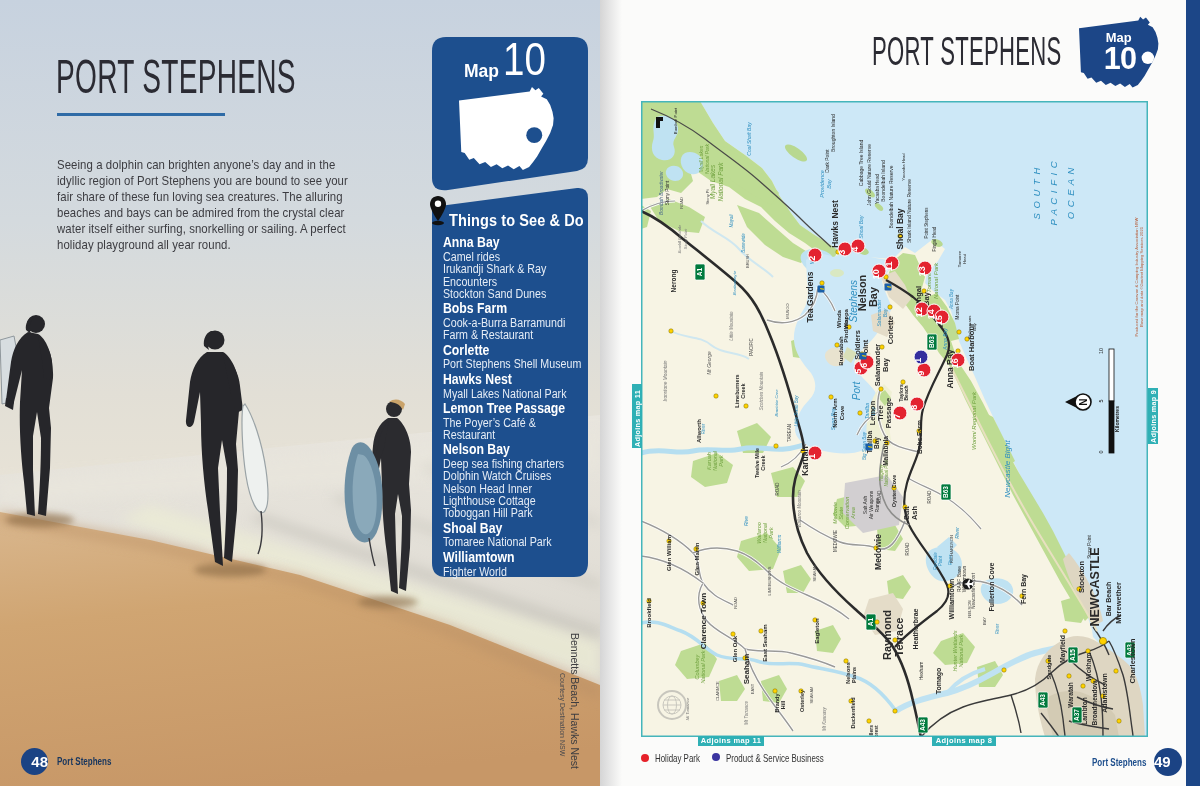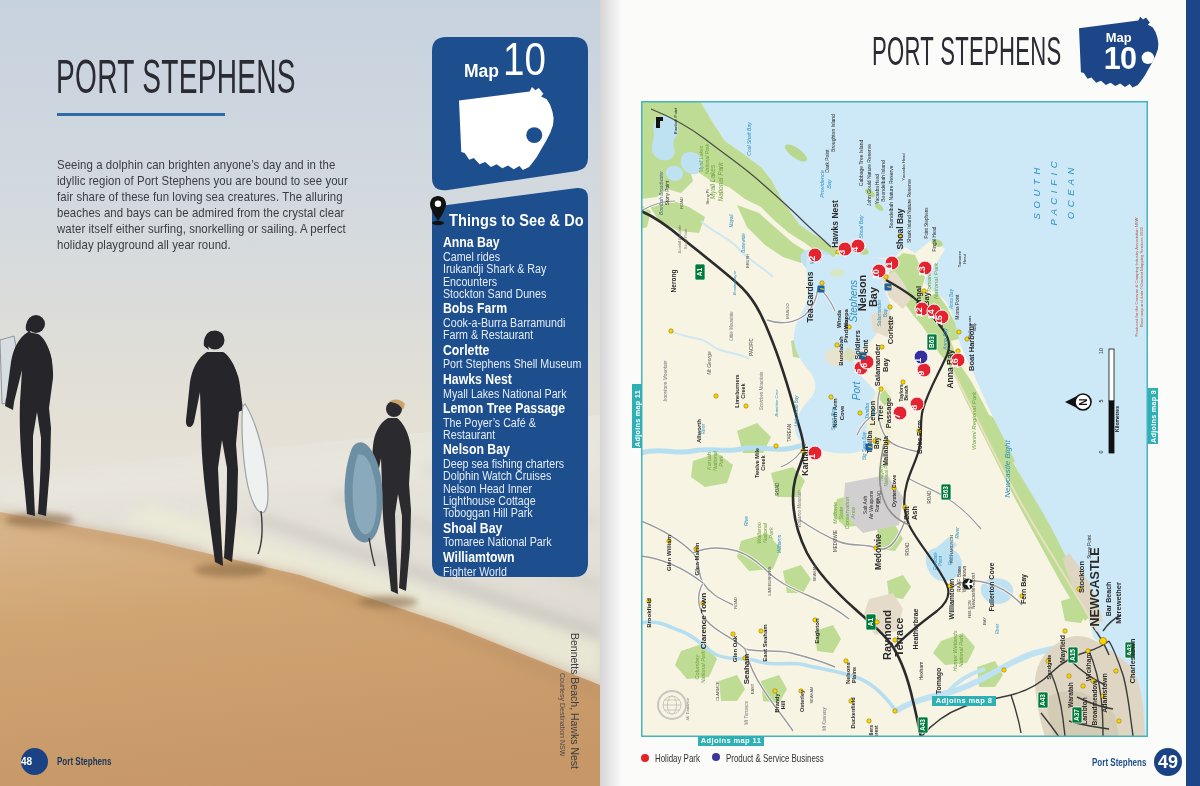--- a/index.html
+++ b/index.html
@@ -133,39 +133,39 @@
       <div style="font-size:13.8px;font-weight:700;margin-top:2.2px;line-height:14.6px">Nelson Bay</div>
       <div style="font-size:12px;line-height:12.1px;margin-top:0.3px;color:#e6edf6">Deep sea fishing charters</div>
       <div style="font-size:12px;line-height:12.1px;margin-top:0.3px;color:#e6edf6">Dolphin Watch Cruises</div>
       <div style="font-size:12px;line-height:12.1px;margin-top:0.3px;color:#e6edf6">Nelson Head Inner<br>Lighthouse Cottage</div>
       <div style="font-size:12px;line-height:12.1px;margin-top:0.3px;color:#e6edf6">Toboggan Hill Park</div>
       <div style="font-size:13.8px;font-weight:700;margin-top:2.2px;line-height:14.6px">Shoal Bay</div>
       <div style="font-size:12px;line-height:12.1px;margin-top:0.3px;color:#e6edf6">Tomaree National Park</div>
       <div style="font-size:13.8px;font-weight:700;margin-top:2.2px;line-height:14.6px">Williamtown</div>
       <div style="font-size:12px;line-height:12.1px;margin-top:0.3px;color:#e6edf6">Fighter World</div>
     </div>
-<div class="abs" style="left:21px;top:748px;width:27px;height:27px;border-radius:50%;background:#1b4384;color:#fff;font-size:10px;font-weight:700;text-align:left;line-height:27px">48</div>
+<div class="abs" style="left:21px;top:748px;width:27px;height:27px;border-radius:50%;background:#1b4384;color:#fff;font-size:15px;font-weight:700;text-align:right;line-height:27px">48</div>
 <div class="abs" style="left:57px;top:755px;font-size:11px;font-weight:700;color:#16355e;transform:scaleX(0.73);transform-origin:0 0;white-space:nowrap">Port Stephens</div>
 
 <div class="abs" style="left:600px;top:0;width:600px;height:786px;background:#fbfbfa"></div>
 <div class="abs" style="left:600px;top:0;width:22px;height:786px;background:linear-gradient(90deg,rgba(100,100,105,0.25),rgba(100,100,105,0))"></div>
 <div class="abs" style="left:1186px;top:0;width:14px;height:786px;background:#1c4687"></div>
 <div class="abs" style="left:872px;top:31px"><span class="cond" style="transform:scaleX(0.553);font-size:40px;line-height:40px;color:#2b2b33;letter-spacing:0.5px">PORT STEPHENS</span></div>
 <svg class="abs" style="left:1079px;top:15px" width="88" height="76" viewBox="0 0 92 76">
 <path d="M0,12 L62,4 L64,0 L67,3 L70,1 L74,6 L72,8.5 L77,11 L80,16 L82,22 L83,28 L82.5,34 L80,41 L76.5,48 L72.5,55 L68.5,62 L65,67 L61.5,71.5 L56,74 L53,70.5 L48,73.5 L43,70 L38,72.5 L33,69 L28,71.5 L23,67 L18,69 L13,63.5 L9,65 L5,59 L2,58 Z" fill="#1c4687"></path>
 <text x="28" y="26" fill="#fff" font-size="13.5" font-weight="700" font-family="Liberation Sans">Map</text>
 <text x="26" y="55" fill="#fff" font-size="32" font-weight="700" font-family="Liberation Sans" style="letter-spacing:-1px">10</text>
 <circle cx="72" cy="43" r="6.5" fill="#fff"></circle>
 </svg>
 <div class="abs" style="left:641px;top:754px;width:8px;height:8px;border-radius:50%;background:#e62129"></div>
 <div class="abs" style="left:655px;top:752px;font-size:11px;color:#323232;transform:scaleX(0.72);transform-origin:0 0;white-space:nowrap">Holiday Park</div>
 <div class="abs" style="left:712px;top:753px;width:8px;height:8px;border-radius:50%;background:#3b35a0"></div>
 <div class="abs" style="left:726px;top:752px;font-size:11px;color:#323232;transform:scaleX(0.72);transform-origin:0 0;white-space:nowrap">Product &amp; Service Business</div>
 <div class="abs" style="left:1092px;top:756px;font-size:11px;font-weight:700;color:#1d4e8c;transform:scaleX(0.73);transform-origin:0 0;white-space:nowrap">Port Stephens</div>
-<div class="abs" style="left:1154px;top:748px;width:28px;height:28px;border-radius:50%;background:#1b4384;color:#fff;font-size:18px;font-weight:700;text-align:center;line-height:28px">49</div>
+<div class="abs" style="left:1154px;top:748px;width:28px;height:28px;border-radius:50%;background:#1b4384;color:#fff;font-size:15px;font-weight:700;text-align:left;line-height:28px">49</div>
 <svg class="abs" style="left:641px;top:101px" width="507" height="636" viewBox="0 0 507 636">
       <rect x="0" y="0" width="507" height="636" fill="#cde8f7"></rect>
       <polygon points="0,0 59,0 72,22 84,40 104,54 121,67 131,80 138,94 150,112 159,124 172,133 185,141 197,149 210,149 219,148 226,156 252,158 264,146 274,152 292,138 304,148 297,160 286,172 284,182 292,190 304,199 310,210 314,224 318,240 324,254 334,276 344,299 355,322 364,344 374,364 384,384 394,404 404,424 412,440 419,454 427,470 434,484 440,498 444,509 448,520 451,529 452,536 456,540 461,547 466,555 471,564 475,576 479,589 483,603 487,619 489,628 491,636 0,636" fill="#f7f4e4"></polygon>
       <polygon points="0,0 59,0 72,22 84,40 104,54 121,67 131,80 138,94 150,112 159,124 172,133 185,141 197,149 193,158 180,154 164,142 148,132 134,120 120,106 104,98 88,86 70,80 50,66 28,58 10,54 0,52" fill="#bedc93"></polygon>
       <polygon points="0,0 52,0 62,16 68,30 56,40 60,54 48,66 52,80 40,92 26,88 16,96 0,98" fill="#bedc93"></polygon>
       <polygon points="8,104 28,98 48,106 64,116 58,132 38,130 18,120" fill="#bedc93"></polygon>
       <polygon points="66,40 88,48 108,62 124,76 138,92 130,104 112,94 94,82 76,66 62,54" fill="#bedc93"></polygon>
       <polygon points="0,104 10,110 6,126 0,128" fill="#bedc93"></polygon>
       <polygon points="96,104 118,112 136,128 152,142 168,152 160,162 142,156 124,144 106,126" fill="#bedc93"></polygon>
       <polygon points="252,160 262,152 274,154 284,176 280,190 290,200 300,214 306,228 312,246 316,258 308,264 298,252 290,238 282,226 272,214 262,200 254,186 248,172" fill="#bedc93"></polygon>
@@ -624,21 +624,21 @@
       <rect x="468" y="300" width="5" height="52" fill="#111" stroke="#111" stroke-width="0.8"></rect>
       <text x="462" y="250" transform="rotate(-90 462 250)" text-anchor="middle" font-family="Liberation Sans" style="font-size:5.5px;font-weight:400;fill:#111;">10</text>
       <text x="462" y="300" transform="rotate(-90 462 300)" text-anchor="middle" font-family="Liberation Sans" style="font-size:5.5px;font-weight:400;fill:#111;">5</text>
       <text x="462" y="351" transform="rotate(-90 462 351)" text-anchor="middle" font-family="Liberation Sans" style="font-size:5.5px;font-weight:400;fill:#111;">0</text>
       <text x="478" y="318" transform="rotate(-90 478 318)" text-anchor="middle" font-family="Liberation Sans" style="font-size:5px;font-weight:700;fill:#111;">Kilometres</text>
       <text x="497" y="176" transform="rotate(-90 497 176)" text-anchor="middle" font-family="Liberation Sans" style="font-size:4.2px;font-weight:400;fill:#b85c38;">Produced for the Caravan &amp; Camping Industry Association NSW</text>
       <text x="502" y="176" transform="rotate(-90 502 176)" text-anchor="middle" font-family="Liberation Sans" style="font-size:4.2px;font-weight:400;fill:#b85c38;">Base map and data  ©Gautext Mapping Services 2021</text>
       <rect x="0.75" y="0.75" width="505.5" height="634.5" fill="none" stroke="#45b5bb" stroke-width="1.5"></rect>
     </svg>
 <div class="abs" style="left:698px;top:736px;width:66px;height:10px;background:#2fb0b5;color:#fff;font-size:7.5px;font-weight:700;text-align:center;line-height:10.5px;letter-spacing:0.4px">Adjoins map 11</div>
-<div class="abs" style="left:932px;top:696px;width:64px;height:10px;background:#2fb0b5;color:#fff;font-size:7.5px;font-weight:700;text-align:center;line-height:10.5px;letter-spacing:0.4px">Adjoins map 8</div>
+<div class="abs" style="left:932px;top:736px;width:64px;height:10px;background:#2fb0b5;color:#fff;font-size:7.5px;font-weight:700;text-align:center;line-height:10.5px;letter-spacing:0.4px">Adjoins map 8</div>
 <div class="abs" style="left:632px;top:384px;width:10px;height:64px;background:#2fb0b5"></div>
 <div class="abs" style="left:632px;top:384px">
       <span style="position:absolute;left:1px;top:63px;transform:rotate(-90deg);transform-origin:0 0;white-space:nowrap;color:#fff;font-size:7.2px;font-weight:700;letter-spacing:0.3px">Adjoins map 11</span>
     </div>
 <div class="abs" style="left:1148px;top:388px;width:10px;height:56px;background:#2fb0b5"></div>
 <div class="abs" style="left:1148px;top:388px">
       <span style="position:absolute;left:1px;top:55px;transform:rotate(-90deg);transform-origin:0 0;white-space:nowrap;color:#fff;font-size:7.2px;font-weight:700;letter-spacing:0.3px">Adjoins map 9</span>
     </div>
 </div>
 </body></html>

